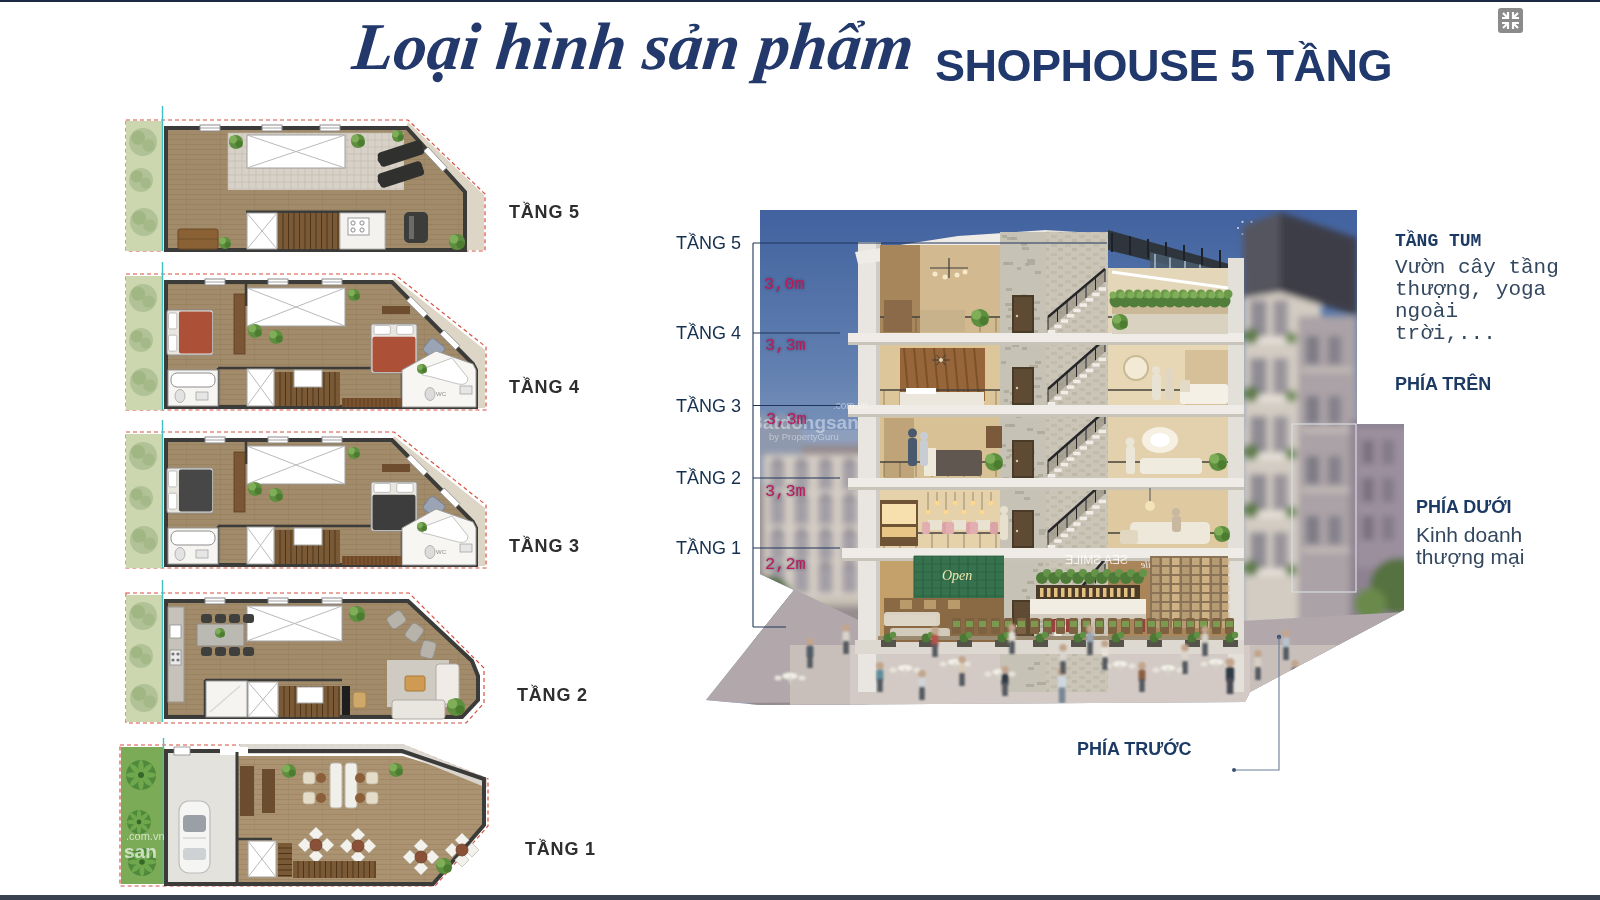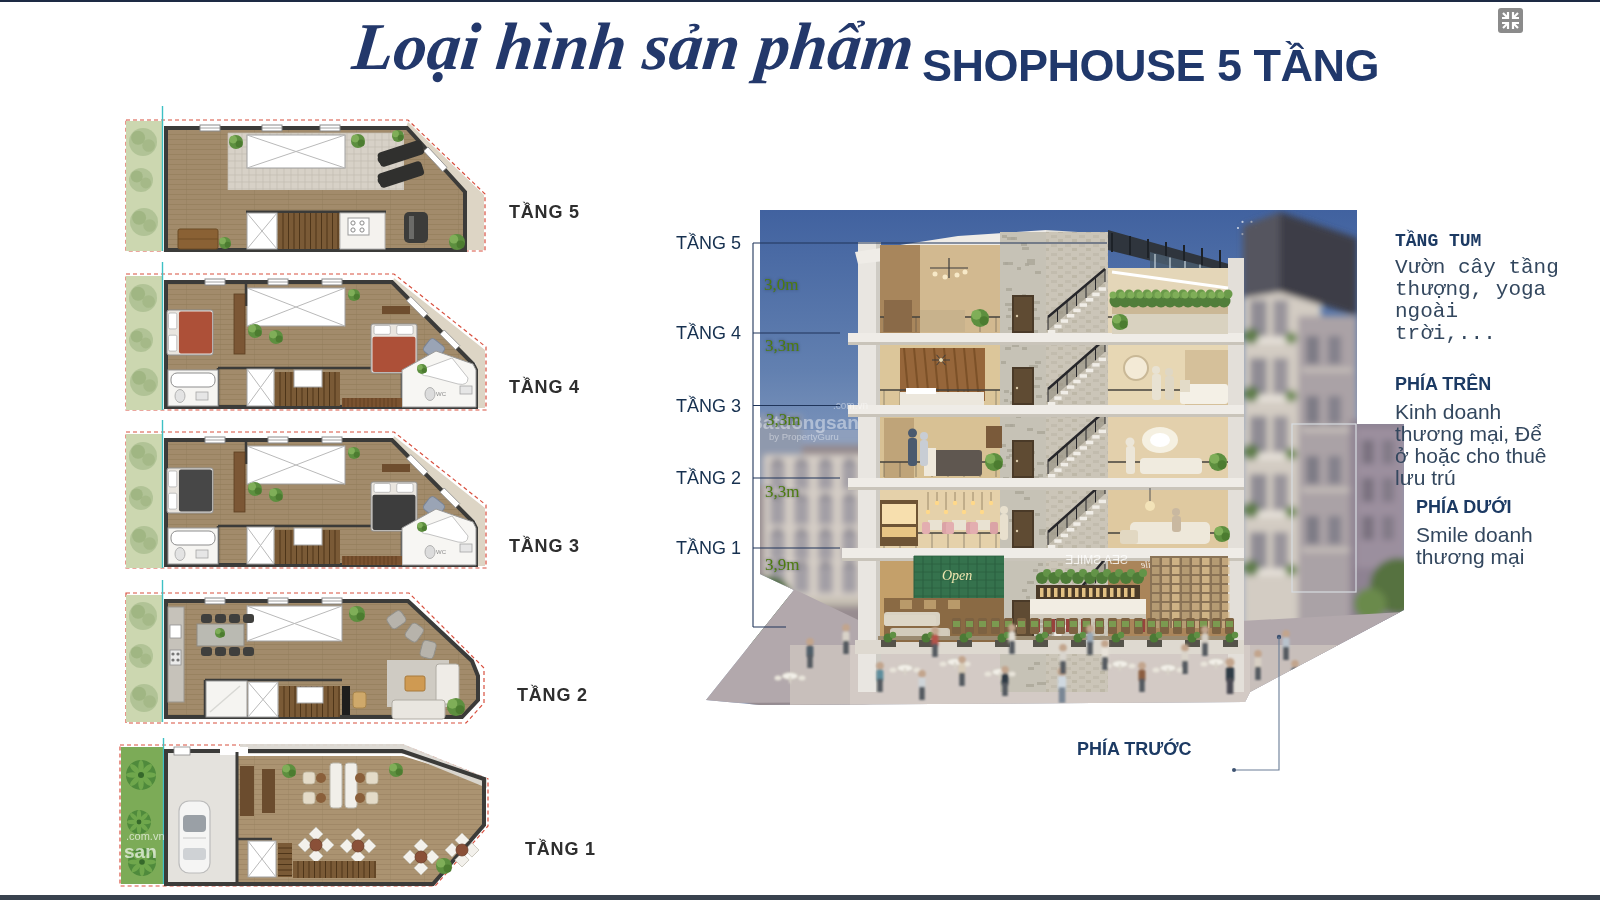--- a/index.html
+++ b/index.html
@@ -2,35 +2,35 @@
 <html><head><meta charset="utf-8">
 <style>
 html,body{margin:0;padding:0;background:#ffffff;}
 body{width:1600px;height:900px;position:relative;overflow:hidden;
  font-family:"Liberation Sans",sans-serif;}
 .abs{position:absolute;}
 .planlbl{position:absolute;font-weight:bold;font-size:18px;letter-spacing:0.8px;
  color:#2e2e2e;font-family:"Liberation Sans",sans-serif;white-space:nowrap;}
 .dimlbl{position:absolute;font-size:18px;color:#16304f;white-space:nowrap;
  font-family:"Liberation Sans",sans-serif;}
-.wdim{position:absolute;font-size:17px;color:#4d7c0f;white-space:nowrap;
- font-family:Liberation Serif, serif;text-shadow:0 0 3px rgba(40,50,70,.7);}
+.wdim{position:absolute;font-size:17px;color:#be185d;white-space:nowrap;
+ font-family:Liberation Mono, monospace;text-shadow:0 0 3px rgba(40,50,70,.7);}
 .rt-h{font-weight:bold;font-size:18px;color:#1c3a63;}
 .rt-b{font-size:21px;color:#33475e;line-height:22px;}
 .rtblock{position:absolute;font-family:"Liberation Sans",sans-serif;}
 </style></head>
 <body>
 
 <div class="abs" style="left:0;top:0;width:1600px;height:2px;background:#1d2a44;"></div>
 
 <div class="abs" style="left:0;top:895px;width:1600px;height:5px;background:#39424e;"></div>
 
 <div class="abs" style="left:352px;top:8px;width:570px;height:100px;font-family:'Liberation Serif',serif;font-style:italic;font-weight:bold;font-size:67px;color:#23386b;transform:skewX(-6deg);white-space:nowrap;">Loại hình sản phẩm</div>
 
-<div class="abs" style="left:922px;top:40px;width:470px;height:60px;font-weight:bold;font-size:45px;color:#20386b;letter-spacing:-0.5px;white-space:nowrap;">SHOPHOUSE 5 TẦNG</div>
+<div class="abs" style="left:922px;top:40px;width:470px;height:60px;font-weight:bold;font-size:45px;color:#20386b;letter-spacing:-0.5px;white-space:nowrap;text-align:right;">SHOPHOUSE 5 TẦNG</div>
 
 <svg class="abs" style="left:1498px;top:8px" width="25" height="25" viewBox="0 0 25 25">
 <rect x="0" y="0" width="25" height="25" rx="3" fill="#8b8b8b"></rect>
 <g stroke="#ffffff" stroke-width="2.2" fill="#ffffff">
 <path d="M10 4 L10 10 L4 10" fill="none"></path>
       <path d="M10 10 L5 5"></path>
 <path d="M15 4 L15 10 L21 10" fill="none"></path>
       <path d="M15 10 L20 5"></path>
 <path d="M10 21 L10 15 L4 15" fill="none"></path>
       <path d="M10 15 L5 20"></path>
@@ -1557,35 +1557,34 @@
 <div class="dimlbl" style="left:641px;top:538px;width:100px;text-align:right;">TẦNG 1</div>
 
 <div class="wdim" style="left:764px;top:275px;">3,0m</div>
 
 <div class="wdim" style="left:765px;top:336px;">3,3m</div>
 
 <div class="wdim" style="left:766px;top:410px;">3,3m</div>
 
 <div class="wdim" style="left:765px;top:482px;">3,3m</div>
 
-<div class="wdim" style="left:765px;top:555px;">3,9m</div>
+<div class="wdim" style="left:765px;top:555px;">2,2m</div>
 
 <div class="rtblock" style="left:1395px;top:231px;width:168px;font-family:Liberation Mono, monospace;">
     <div class="rt-h">TẦNG TUM</div>
     <div class="rt-b" style="margin-top:6px;">Vườn cây tầng thượng, yoga ngoài trời,...</div>
   </div>
 
 <div class="rtblock" style="left:1395px;top:374px;width:166px;">
     <div class="rt-h">PHÍA TRÊN</div>
-    <div class="rt-b" style="margin-top:6px;">Kinh doanh thương mại, Để ở hoặc cho thuê lưu trú</div>
   </div>
 
 <div class="rtblock" style="left:1416px;top:497px;width:166px;">
     <div class="rt-h">PHÍA DƯỚI</div>
-    <div class="rt-b" style="margin-top:6px;">Smile doanh thương mại</div>
+    <div class="rt-b" style="margin-top:6px;">Kinh doanh thượng mại</div>
   </div>
 
 <div class="rtblock" style="left:1077px;top:739px;width:138px;">
     <div class="rt-h">PHÍA TRƯỚC</div>
   </div>
 
 <svg class="abs" style="left:1220px;top:625px" width="70" height="160" viewBox="1220 625 70 160">
     <circle cx="1279" cy="637" r="2.2" fill="#3d5271"></circle>
     <polyline points="1279,637 1279,770 1234,770" fill="none" stroke="#6a7d96" stroke-width="1.1"></polyline>
     <circle cx="1234" cy="770" r="2" fill="#3d5271"></circle>

